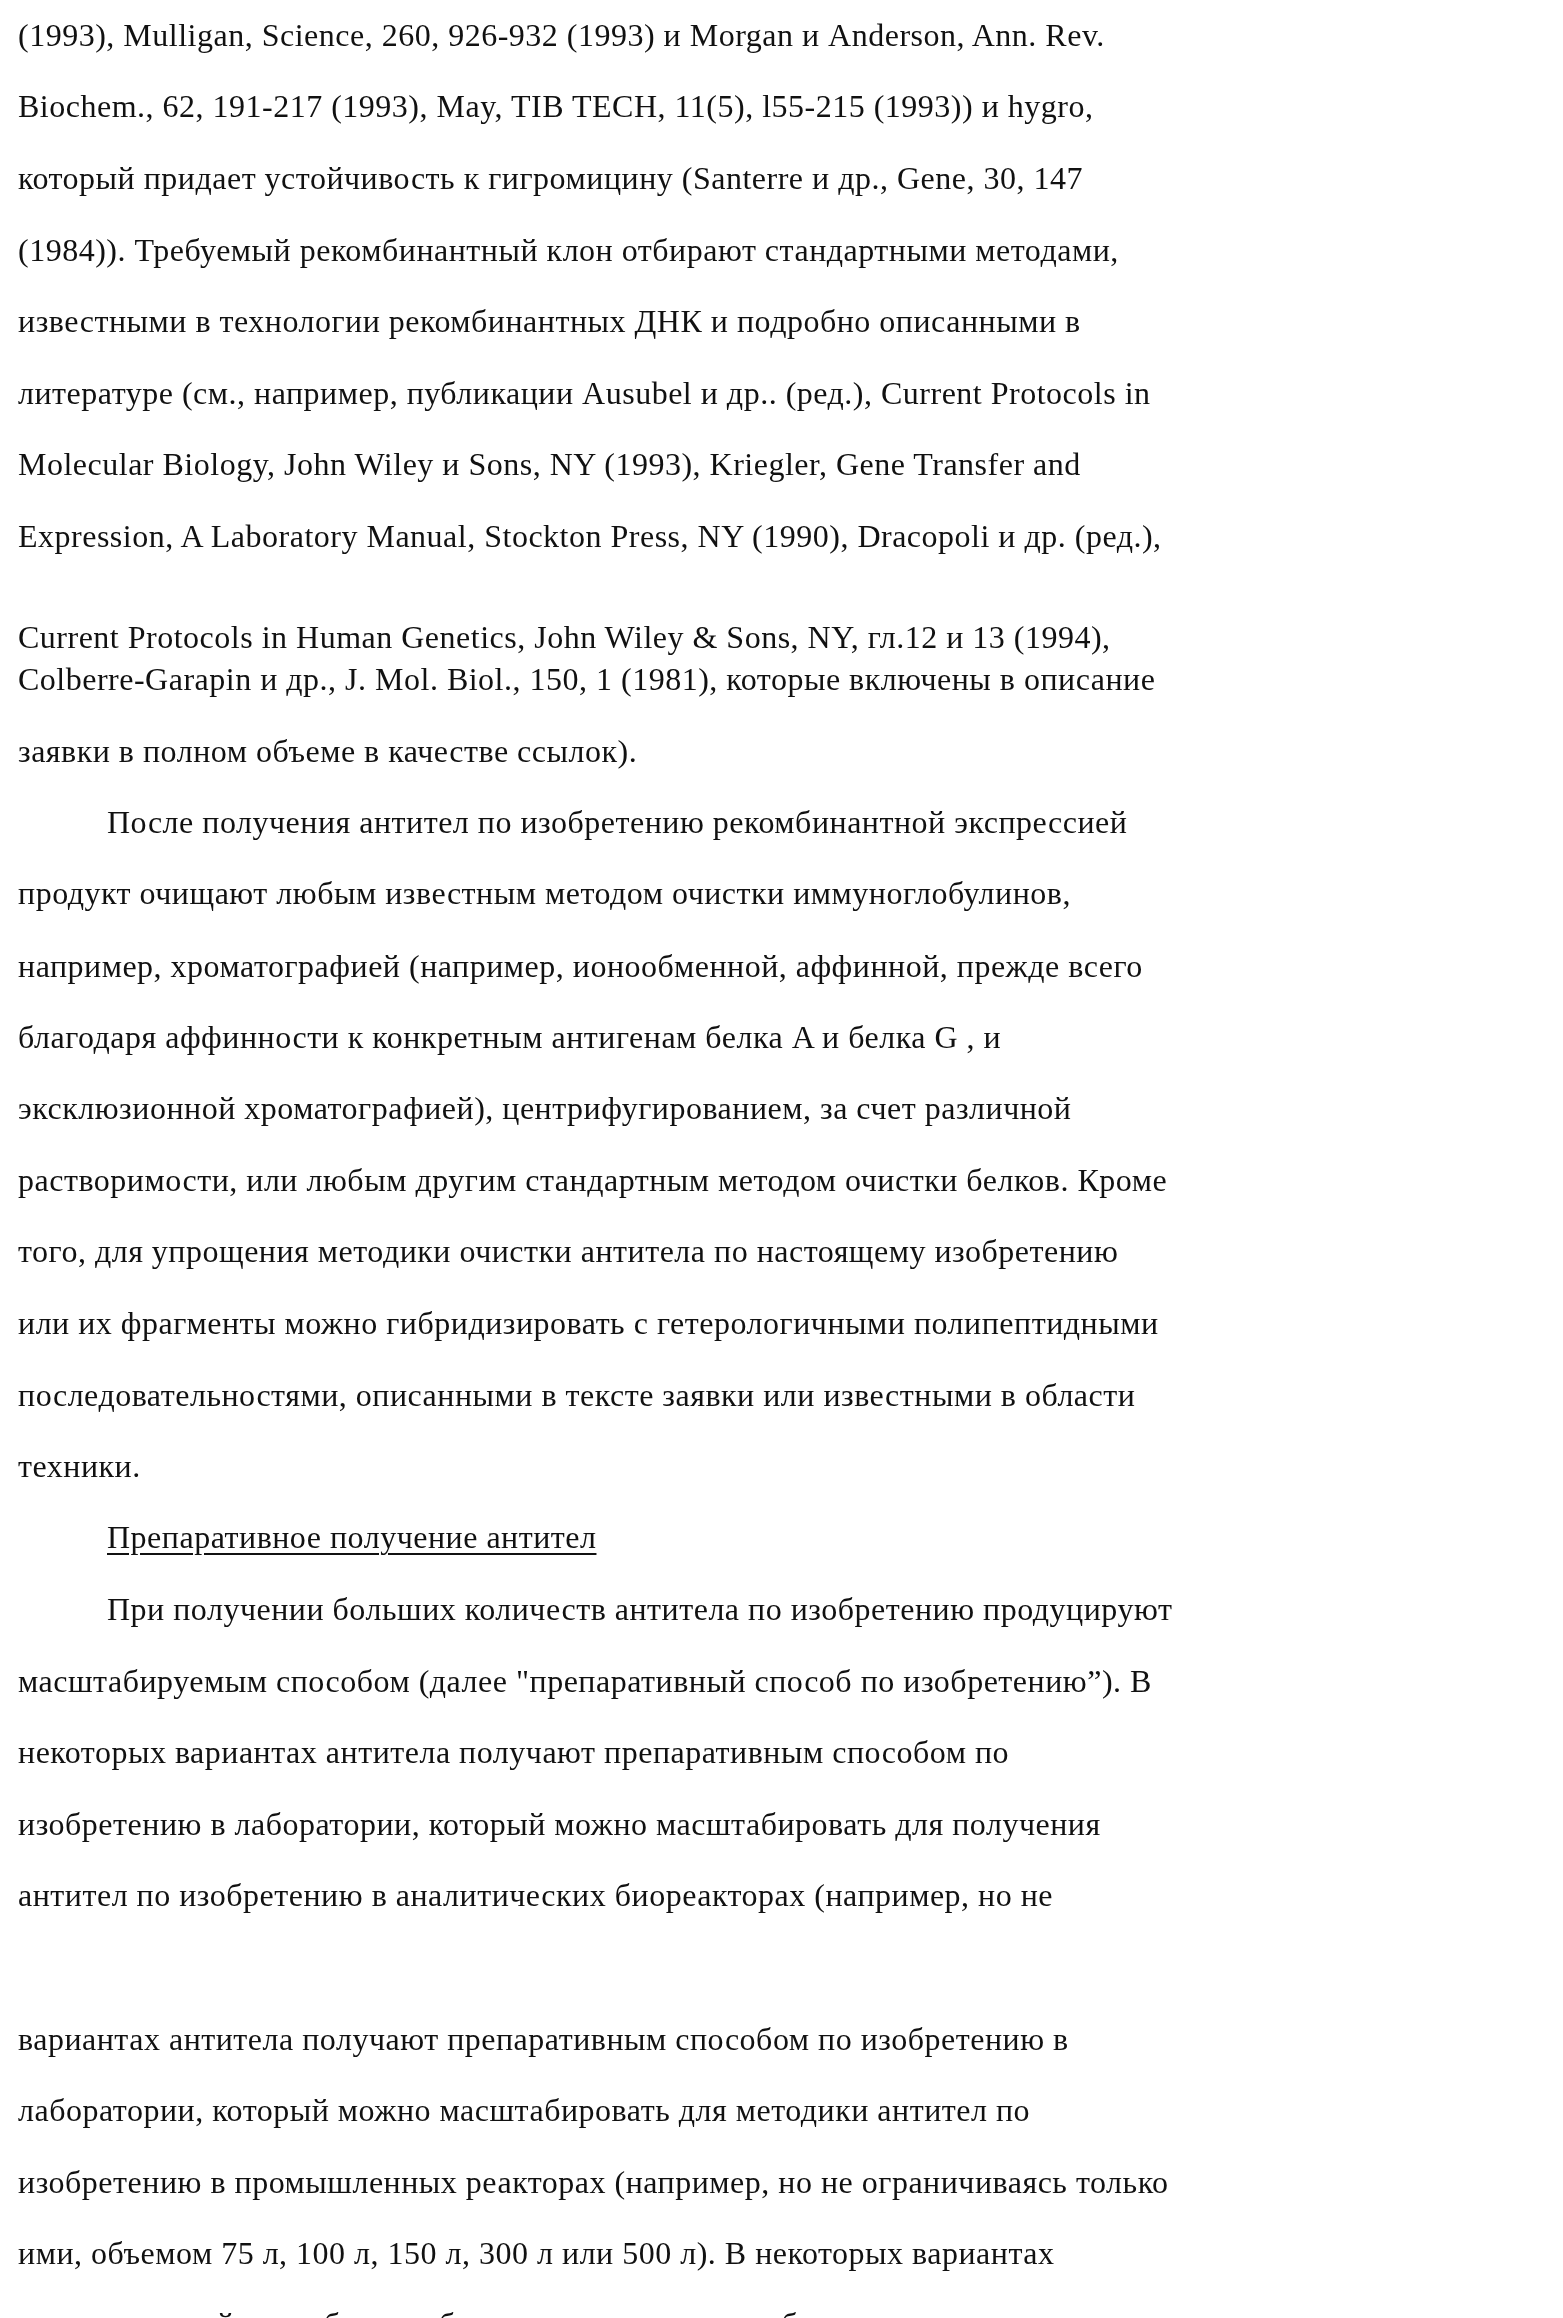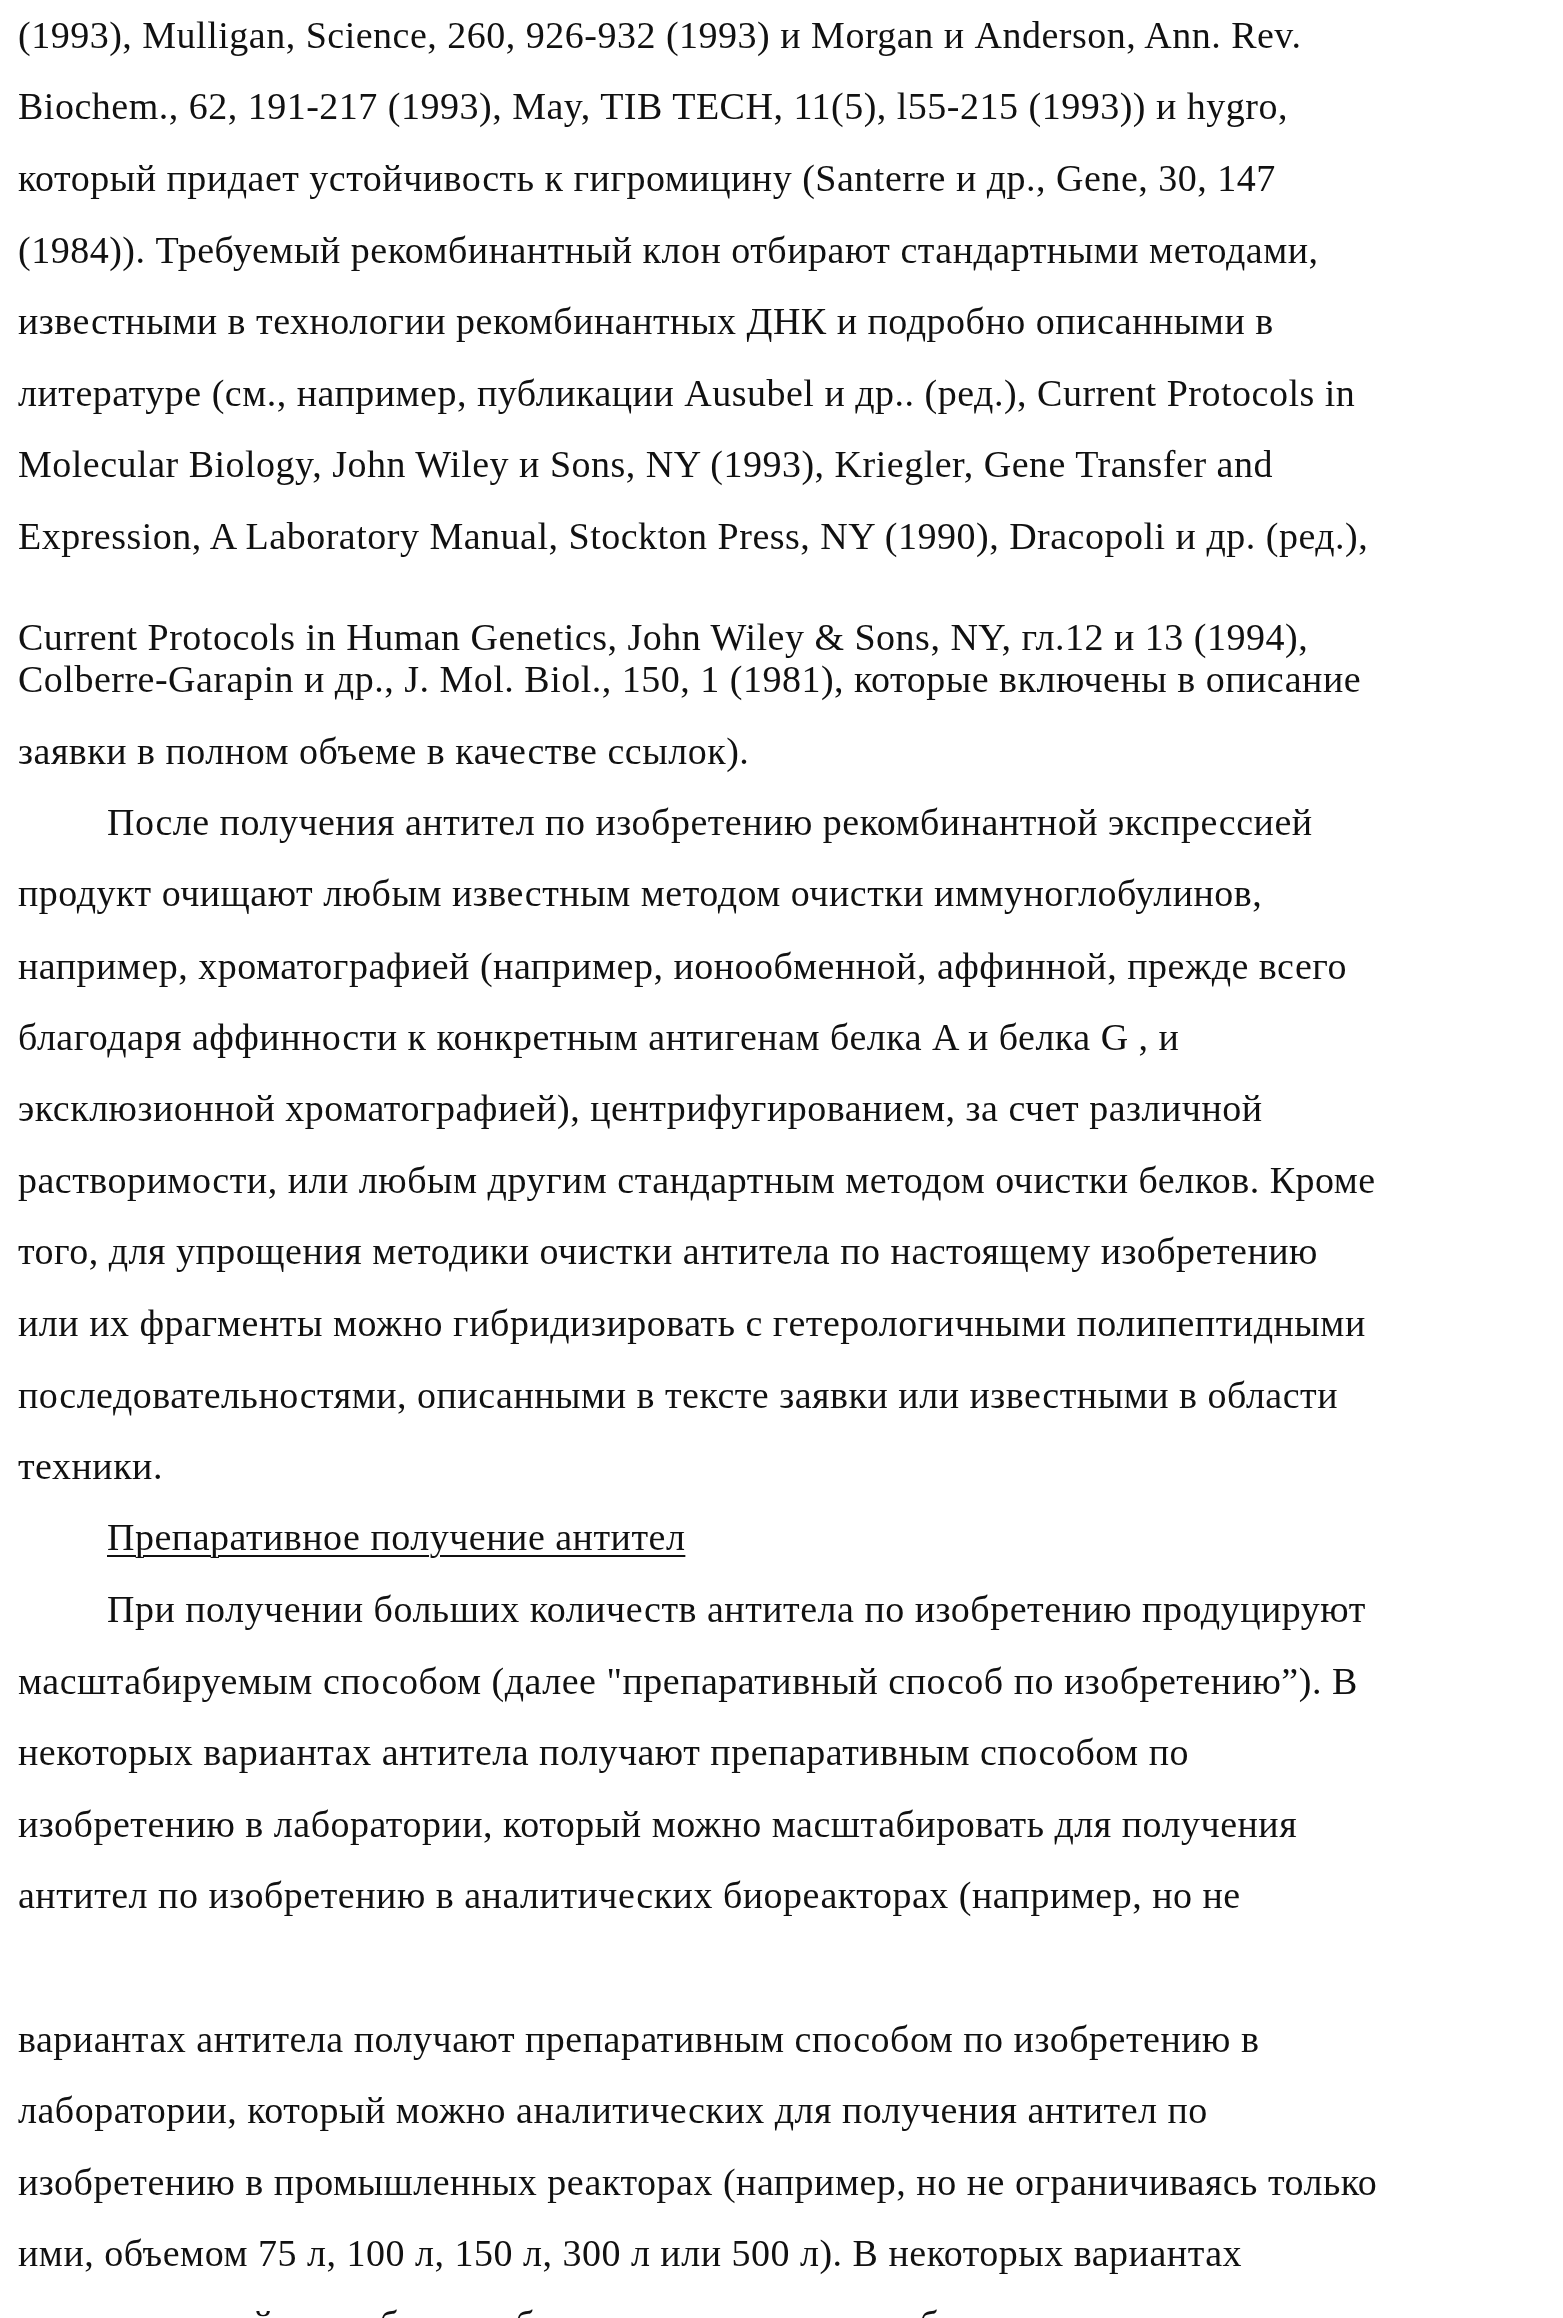--- a/index.html
+++ b/index.html
@@ -1,21 +1,21 @@
 <!DOCTYPE html>
 <html style="font-size:13px"><head>
 <meta charset="utf-8">
 <style>
   html, body { margin: 0; padding: 0; background: #ffffff; }
   body { width: 1563px; height: 2319px; overflow: hidden; position: relative; }
   .page {
     position: absolute; left: 0; top: 0; width: 1563px; height: 2319px;
     font-family: "Liberation Serif", "DejaVu Serif", serif;
     color: #111111;
-    font-size: 38px;
+    font-size: 32px;
     letter-spacing: 0.5px;
   }
   .line {
     position: absolute;
     left: 18px;
     white-space: nowrap;
     line-height: 71px;
     height: 71px;
   }
   .line.indent { left: 107px; }
@@ -46,18 +46,18 @@
   <div class="line" style="top:1288px">или их фрагменты можно гибридизировать с гетерологичными полипептидными</div>
   <div class="line" style="top:1360px">последовательностями, описанными в тексте заявки или известными в области</div>
   <div class="line" style="top:1431px">техники.</div>
   <div class="line indent heading" style="top:1502px">Препаративное получение антител</div>
   <div class="line indent" style="top:1574px">При получении больших количеств антитела по изобретению продуцируют</div>
   <div class="line" style="top:1646px">масштабируемым способом (далее "препаративный способ по изобретению”). В</div>
   <div class="line" style="top:1717px">некоторых вариантах антитела получают препаративным способом по</div>
   <div class="line" style="top:1789px">изобретению в лаборатории, который можно масштабировать для получения</div>
   <div class="line" style="top:1860px">антител по изобретению в аналитических биореакторах (например, но не</div>
   <div class="line" style="top:2004px">вариантах антитела получают препаративным способом по изобретению в</div>
-  <div class="line" style="top:2075px">лаборатории, который можно аналитических для получения антител по</div>
+  <div class="line" style="top:2075px">лаборатории, который можно масштабировать для методики антител по</div>
   <div class="line" style="top:2147px">изобретению в промышленных реакторах (например, но не ограничиваясь только</div>
   <div class="line" style="top:2218px">ими, объемом 75 л, 100 л, 150 л, 300 л или 500 л). В некоторых вариантах</div>
   <div class="line" style="top:2289px">препаративный способ по изобретению приводит к небольшому снижению</div>
 </div>
 
 
 </body></html>

